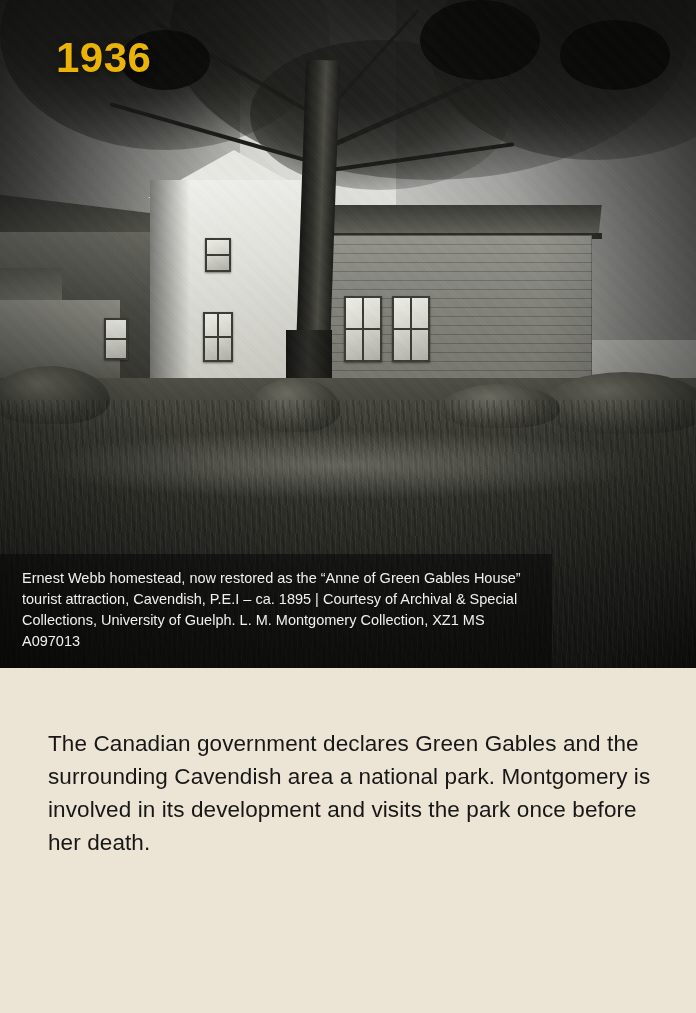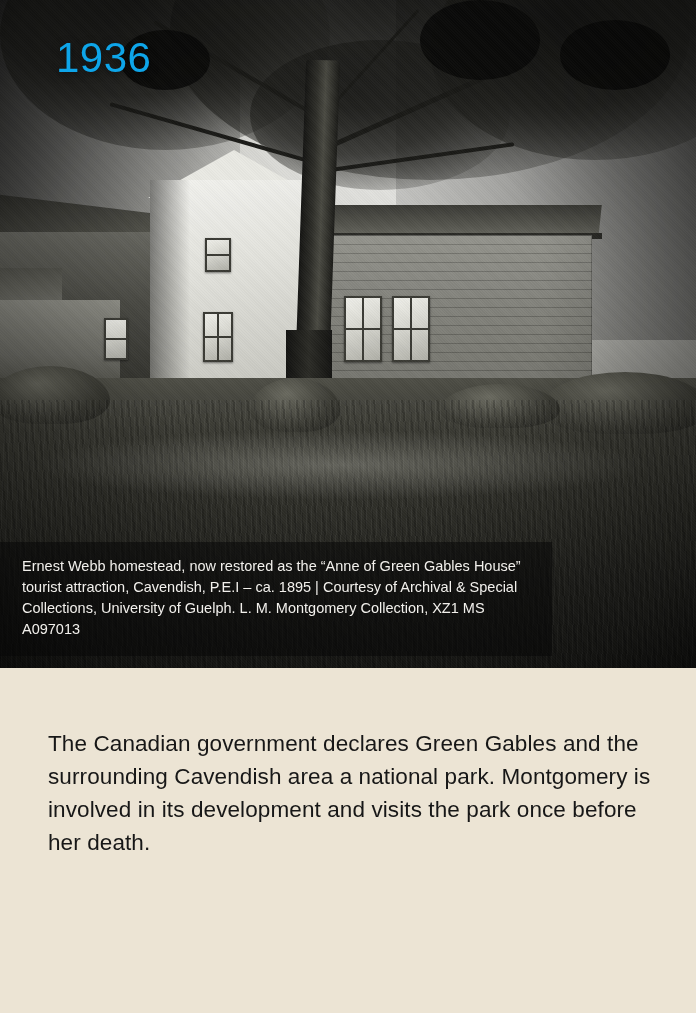--- a/index.html
+++ b/index.html
@@ -230,32 +230,32 @@
       repeating-linear-gradient(45deg, rgba(255,255,255,0.022) 0px, rgba(255,255,255,0.022) 1px, rgba(0,0,0,0.025) 1px, rgba(0,0,0,0.025) 2px);
     pointer-events: none;
   }
 
   
   .year {
     position: absolute;
     left: 56px;
     top: 34px;
     font-size: 42px;
-    font-weight: normal;
-    color: #0ea5e9;
+    font-weight: bold;
+    color: #eab308;
     letter-spacing: 0.5px;
     text-shadow: 0 2px 8px rgba(0,0,0,0.55);
     z-index: 5;
   }
 
   
   .caption-bar {
     position: absolute;
     left: 0;
-    bottom: 12px;
+    bottom: 0;
     width: 552px;
     box-sizing: border-box;
     padding: 14px 22px 16px 22px;
     background: rgba(8,8,8,0.55);
     color: #f2f0ec;
     font-size: 14.5px;
     line-height: 21px;
     z-index: 6;
   }
 

